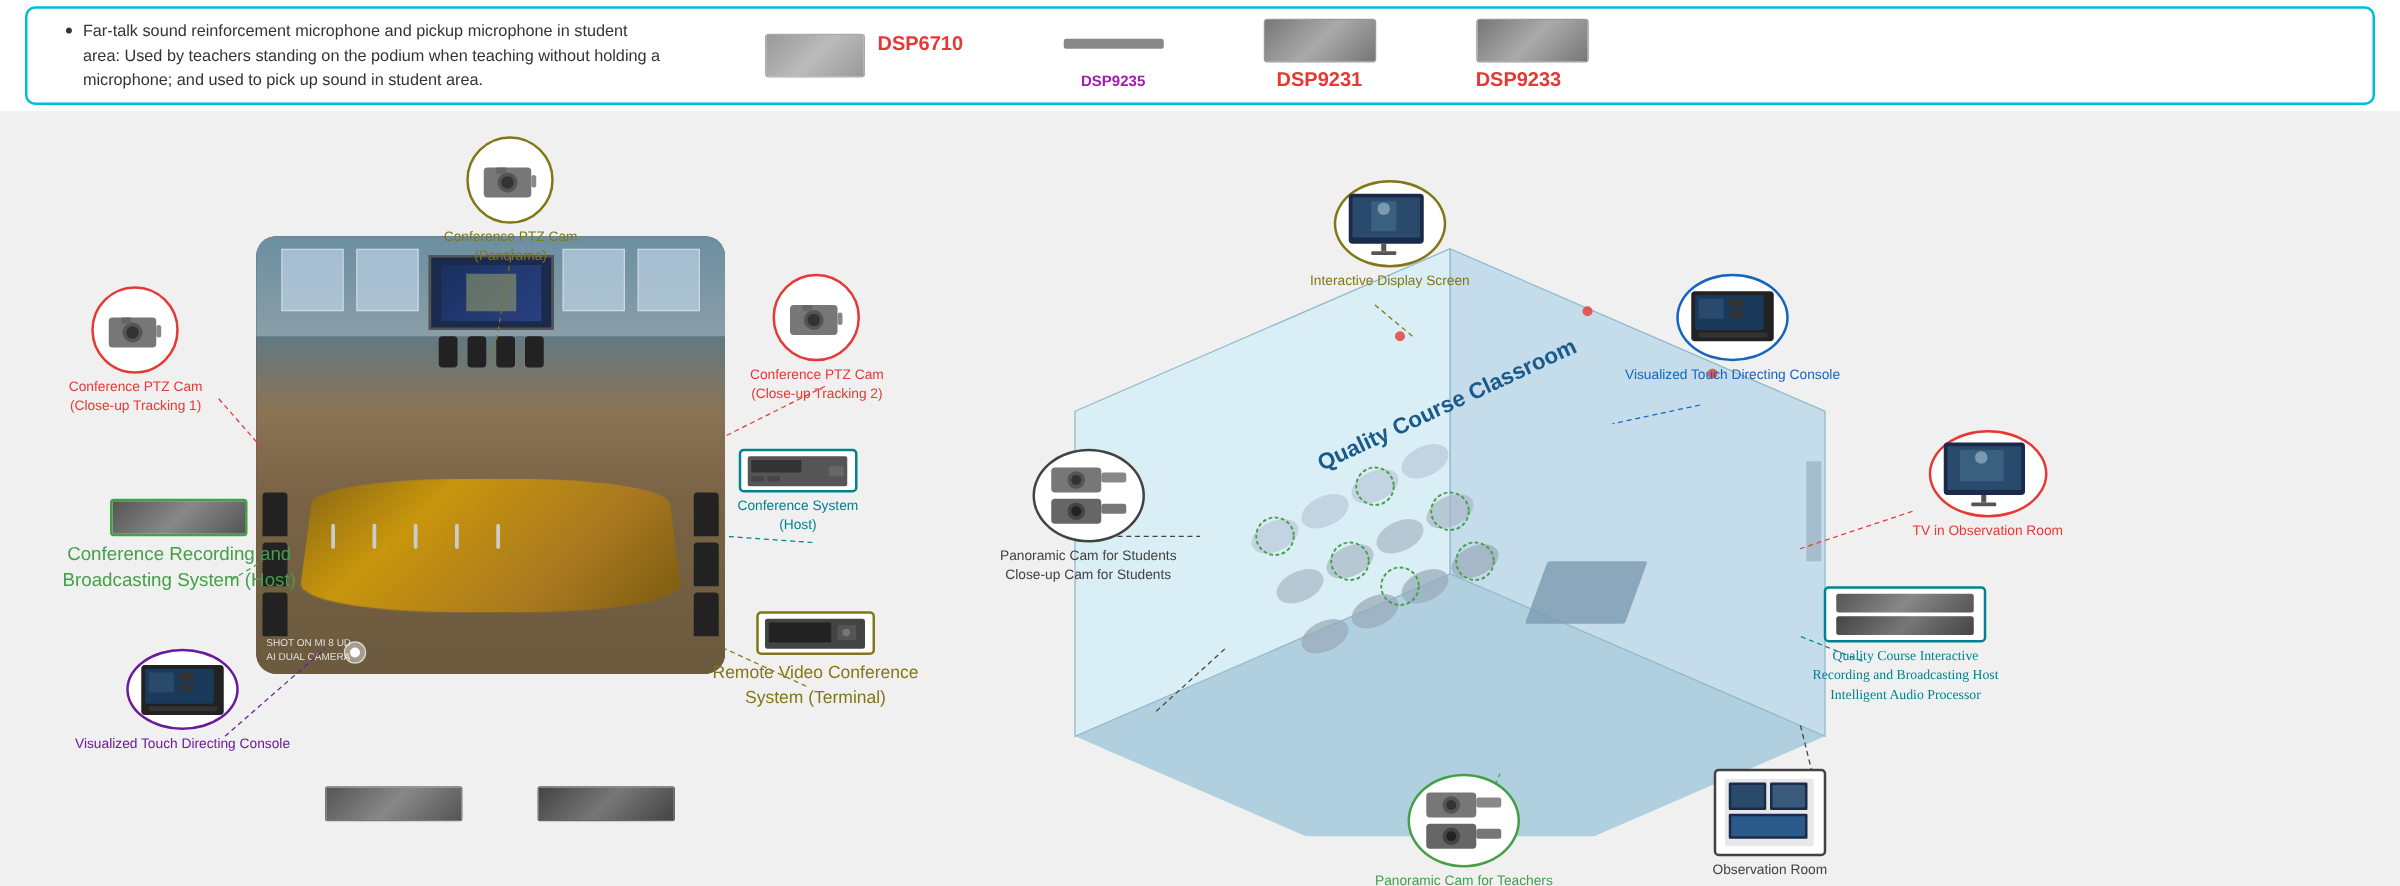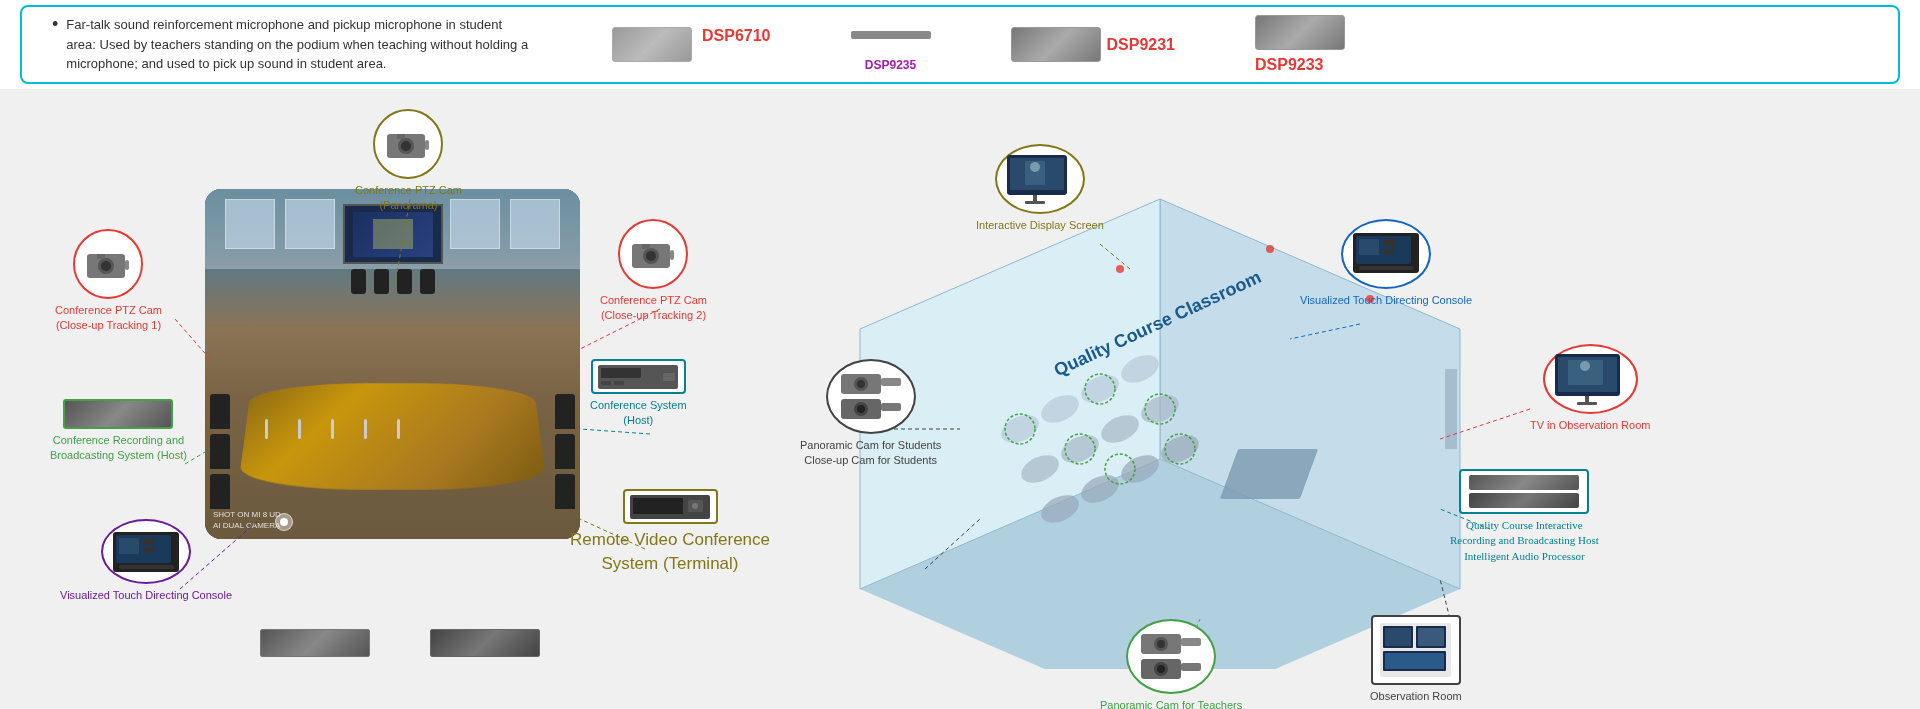--- a/index.html
+++ b/index.html
@@ -25,21 +25,21 @@
     <div style="display: flex; flex-direction: row; gap: 10px;">
       <div style="width: 80px; height: 35px; background: linear-gradient(135deg, #999, #bbb, #999); border-radius: 3px; border: 1px solid #aaa;"></div>
       <span style="font-size: 16px; font-weight: bold; color: #e53935;">DSP6710</span>
     </div>
 
     <div style="display: flex; flex-direction: column; align-items: center; gap: 6px;">
       <div style="width: 80px; height: 8px; background: #888; border-radius: 2px; margin-top: 14px; margin-bottom: 13px;"></div>
       <span style="font-size: 12px; font-weight: bold; color: #a21caf;">DSP9235</span>
     </div>
 
-    <div style="display: flex; flex-direction: row; align-items: center; gap: 6px;">
+    <div style="display: flex; flex-direction: column; align-items: center; gap: 6px;">
       <div style="width: 90px; height: 35px; background: linear-gradient(135deg, #777, #aaa, #777); border-radius: 3px; border: 1px solid #999;"></div>
       <span style="font-size: 16px; font-weight: bold; color: #e53935;">DSP9231</span>
     </div>
 
     <div style="display: flex; flex-direction: column; gap: 6px;">
       <div style="width: 90px; height: 35px; background: linear-gradient(135deg, #777, #aaa, #777); border-radius: 3px; border: 1px solid #999;"></div>
       <span style="font-size: 16px; font-weight: bold; color: #e53935;">DSP9233</span>
     </div>
   </div>
 </div>
@@ -101,21 +101,21 @@
         <circle cx="21" cy="20" r="5" fill="#333"></circle>
         <rect x="12" y="8" width="8" height="5" rx="1" fill="#666"></rect>
         <rect x="40" y="14" width="4" height="10" rx="2" fill="#888"></rect>
       </svg>
     </div>
     <div style="font-size: 11px; color: #e53935; line-height: 1.4;">Conference PTZ Cam<br>(Close-up Tracking 1)</div>
   </div>
 
   <div style="position: absolute; left: 50px; top: 310px; text-align: center; z-index: 2;">
     <div style="width: 110px; height: 30px; background: linear-gradient(135deg, #555, #888, #555); border-radius: 3px; border: 2px solid #43a047; margin: 0 auto 4px;"></div>
-    <div style="font-size: 11px; color: #43a047; line-height: 1.4;">Conference Recording and<br>Broadcasting System (Host)</div>
+    <div style="font-size: 15px; color: #43a047; line-height: 1.4;">Conference Recording and<br>Broadcasting System (Host)</div>
   </div>
 
   <div style="position: absolute; left: 60px; top: 430px; text-align: center; z-index: 2;">
     <div style="width: 90px; height: 65px; border-radius: 50%; border: 2px solid #6a1b9a; background: white; display: flex; align-items: center; justify-content: center; margin: 0 auto 4px;">
       <svg width="70" height="50" viewBox="0 0 70 50">
         <rect x="2" y="5" width="66" height="40" rx="3" fill="#222"></rect>
         <rect x="5" y="8" width="55" height="28" rx="2" fill="#1a3a5c"></rect>
         <rect x="8" y="11" width="20" height="16" rx="1" fill="#2a4a6c"></rect>
         <rect x="32" y="11" width="12" height="7" rx="1" fill="#333"></rect>
         <rect x="32" y="21" width="12" height="5" rx="1" fill="#333"></rect>
@@ -207,21 +207,21 @@
 
   <div style="position: absolute; left: 570px; top: 400px; text-align: center; z-index: 2;">
     <div style="width: 95px; height: 35px; border: 2px solid #827717; background: white; display: flex; align-items: center; justify-content: center; margin: 0 auto 4px; border-radius: 4px;">
       <svg width="80" height="28" viewBox="0 0 80 28">
         <rect x="0" y="2" width="80" height="24" rx="2" fill="#444"></rect>
         <rect x="3" y="5" width="50" height="16" rx="1" fill="#222"></rect>
         <rect x="58" y="7" width="15" height="12" rx="1" fill="#555"></rect>
         <circle cx="65" cy="13" r="3" fill="#777"></circle>
       </svg>
     </div>
-    <div style="font-size: 17px; color: #827717; line-height: 1.4;">Remote Video Conference<br>System (Terminal)</div>
+    <div style="font-size: 14px; color: #827717; line-height: 1.4;">Remote Video Conference<br>System (Terminal)</div>
   </div>
 
   <div style="position: absolute; left: 260px; top: 540px; text-align: center; z-index: 2;">
     <div style="width: 110px; height: 28px; background: linear-gradient(135deg, #555, #888, #555); border-radius: 2px; border: 1px solid #777;"></div>
   </div>
 
   <div style="position: absolute; left: 430px; top: 540px; text-align: center; z-index: 2;">
     <div style="width: 110px; height: 28px; background: linear-gradient(135deg, #444, #777, #444); border-radius: 2px; border: 1px solid #666;"></div>
   </div>
 
@@ -268,21 +268,21 @@
       <rect x="625" y="200" width="12" height="80" fill="#90a8b8" opacity="0.6"></rect>
 
       <circle cx="300" cy="100" r="4" fill="#e53935" opacity="0.8"></circle>
       <circle cx="450" cy="80" r="4" fill="#e53935" opacity="0.8"></circle>
       <circle cx="550" cy="130" r="4" fill="#e53935" opacity="0.8"></circle>
 
       <rect x="595" y="180" width="40" height="28" rx="2" fill="#1a2a4a" transform="skewY(-20)"></rect>
     </svg>
   </div>
 
-  <div style="position: absolute; left: 976px; top: 55px; text-align: right; z-index: 2;">
+  <div style="position: absolute; left: 1048px; top: 55px; text-align: right; z-index: 2;">
     <div style="width: 90px; height: 70px; border-radius: 50%; border: 2px solid #827717; background: white; display: flex; align-items: center; justify-content: center; margin: 0 auto 4px;">
 
       <svg width="70" height="52" viewBox="0 0 70 52">
         <rect x="2" y="2" width="60" height="40" rx="3" fill="#1a2a4a"></rect>
         <rect x="5" y="5" width="54" height="32" rx="1" fill="#2a4a6c"></rect>
 
         <rect x="20" y="8" width="20" height="24" rx="1" fill="#3a6080"></rect>
         <circle cx="30" cy="14" r="5" fill="#7a9ab0"></circle>
 
         <rect x="28" y="42" width="4" height="6" fill="#555"></rect>

